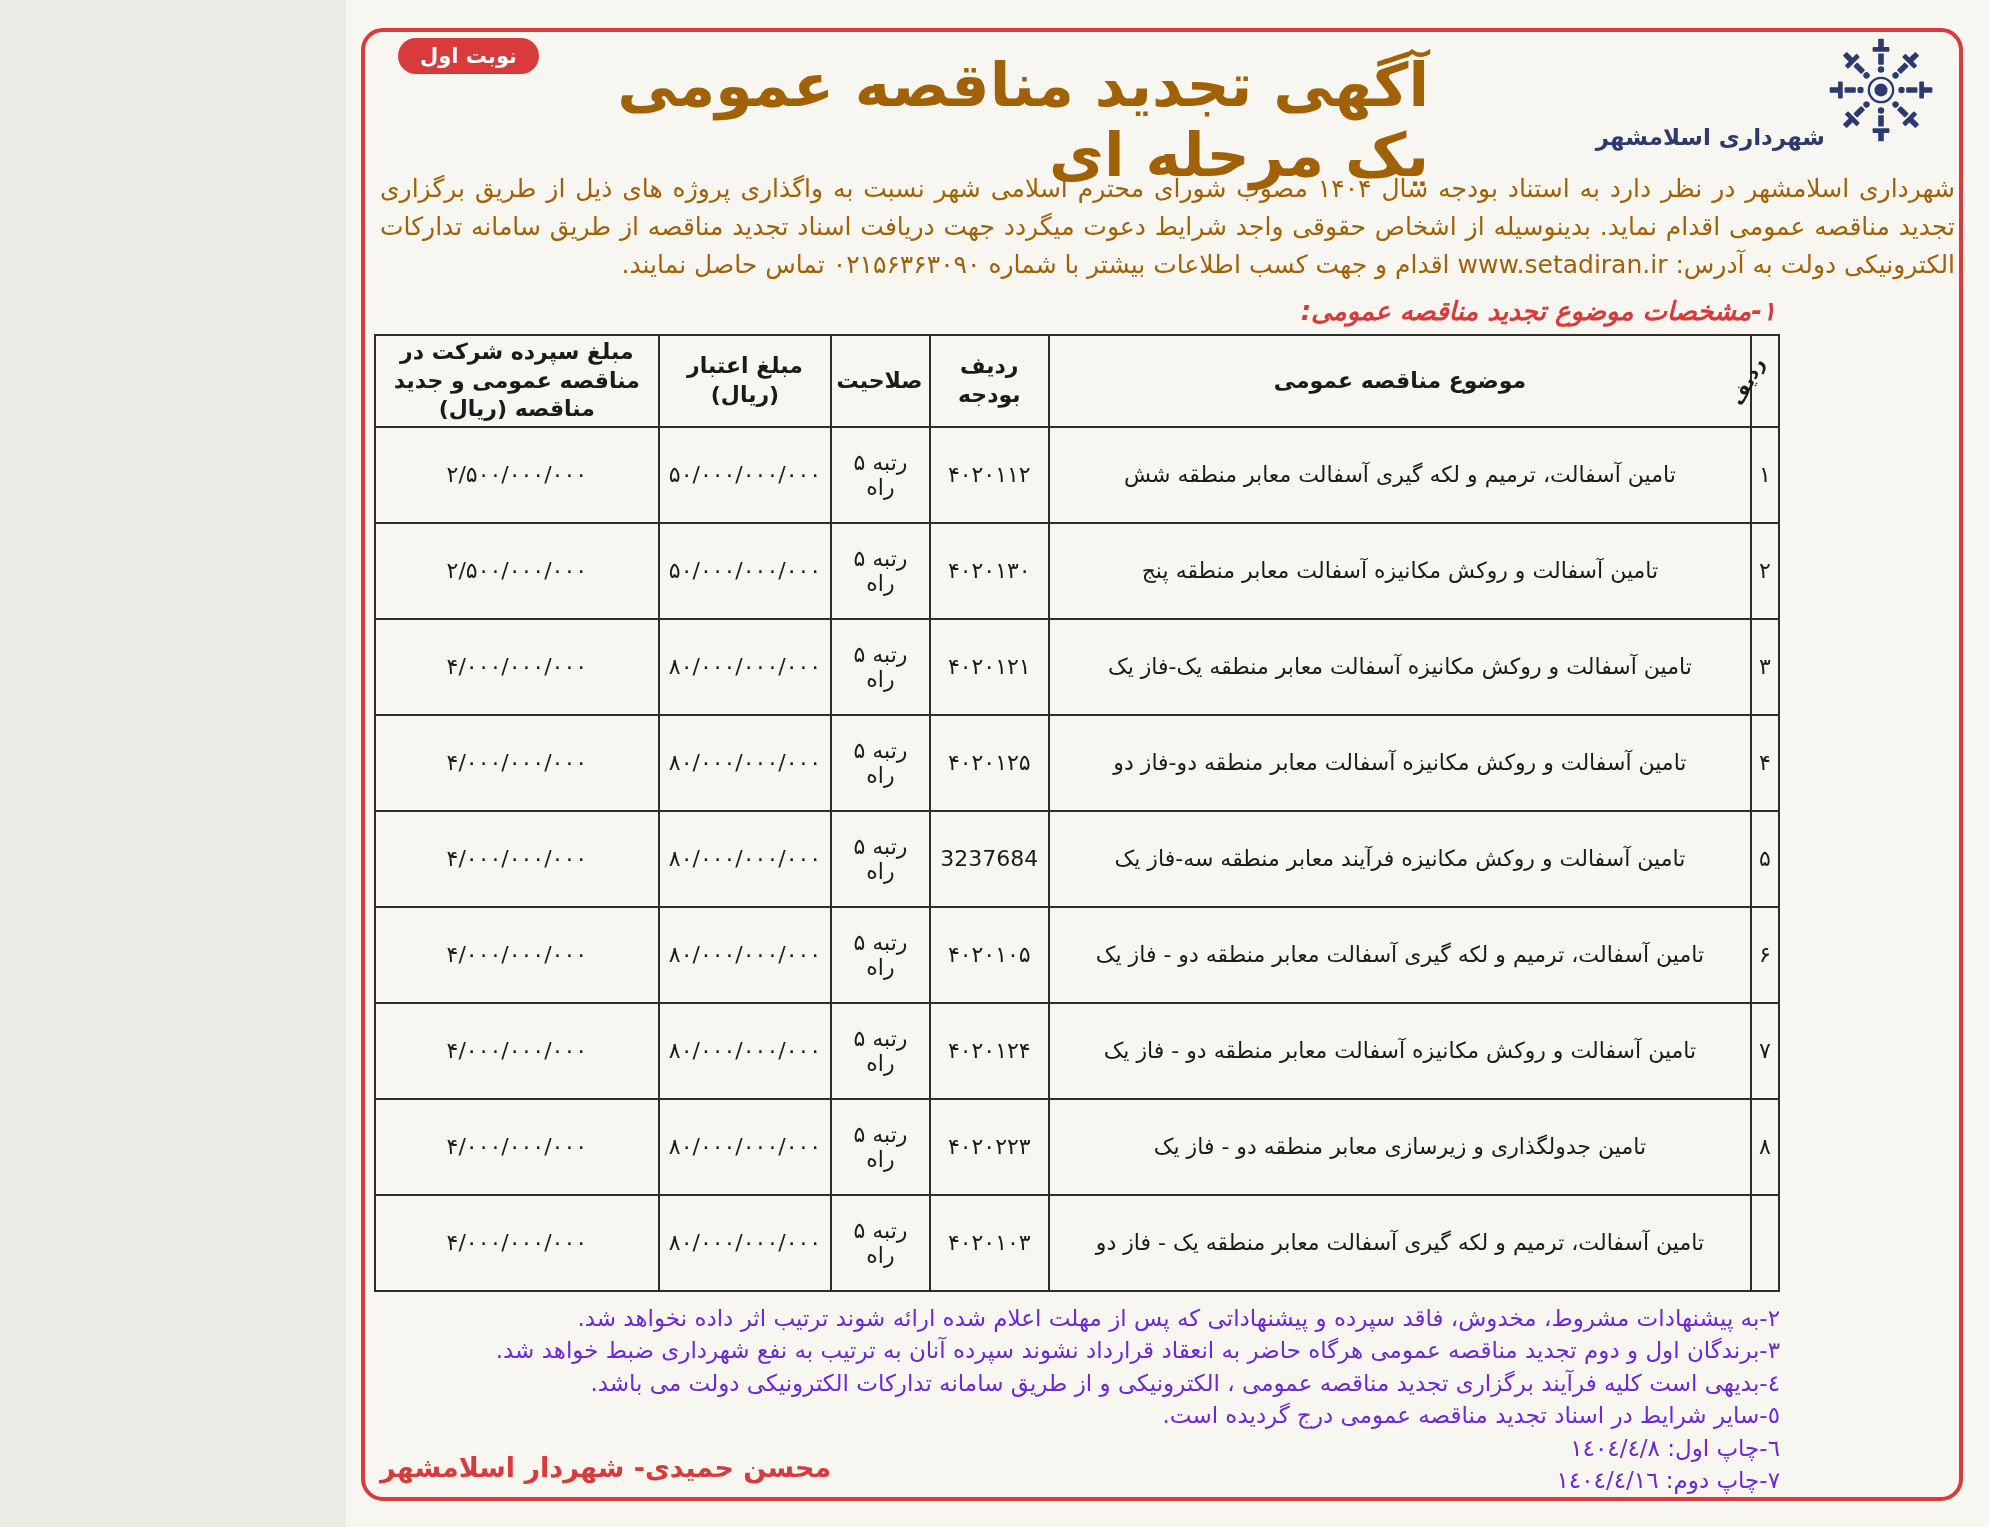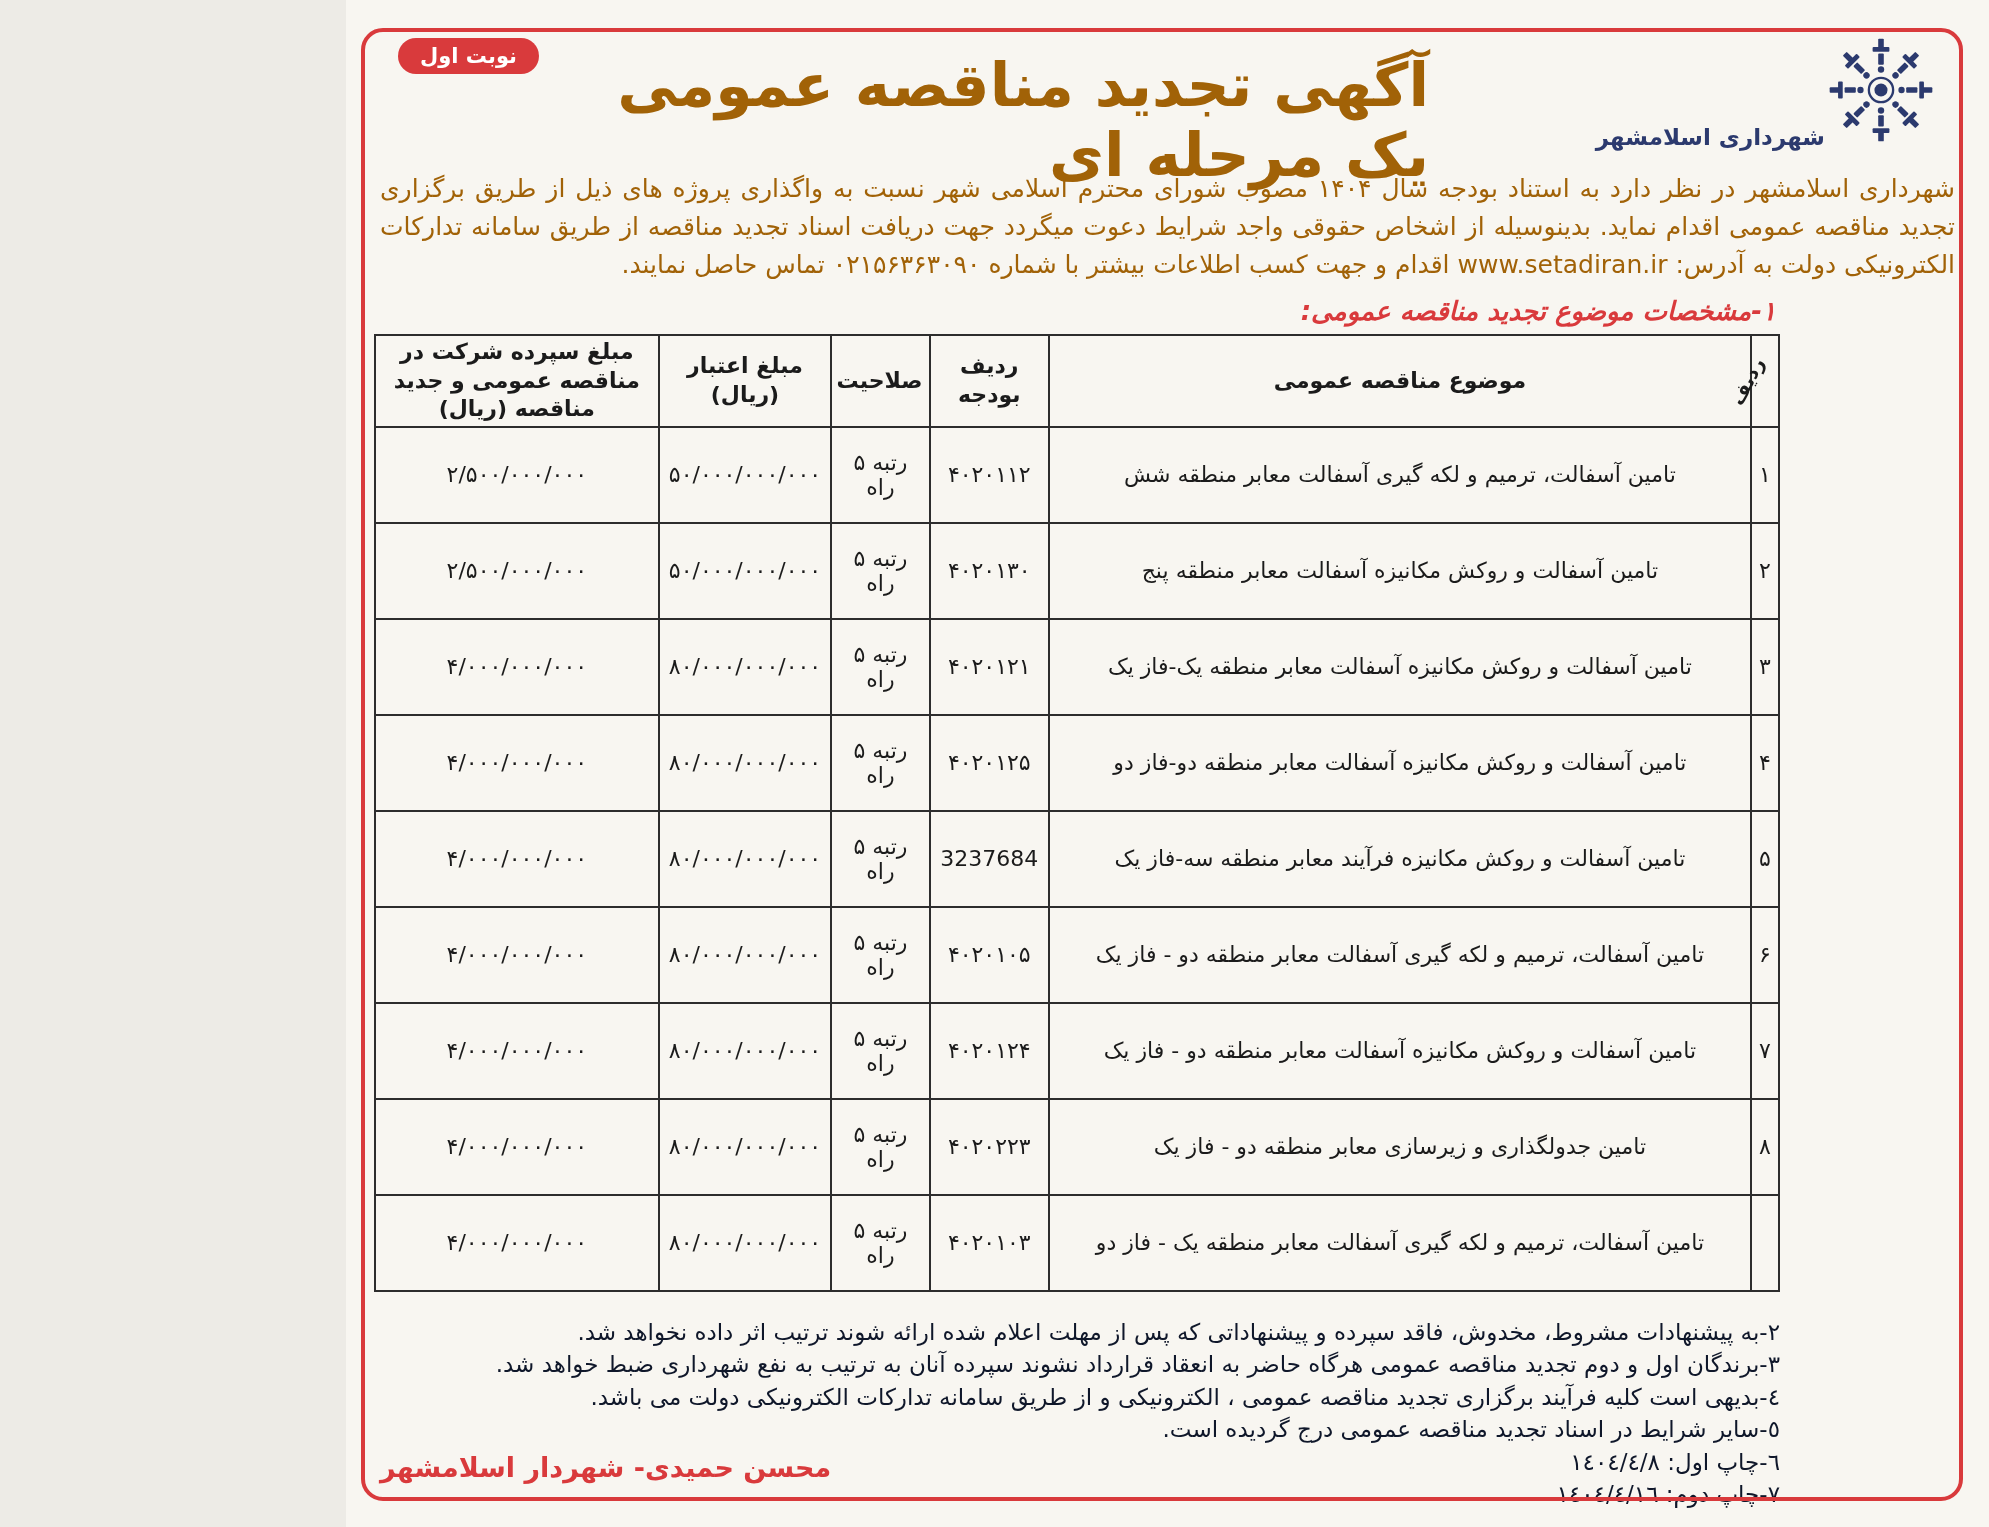--- a/index.html
+++ b/index.html
@@ -57,21 +57,21 @@
     border:2px solid #2d2d2d;text-align:center;vertical-align:middle;
     padding:2px 6px;background:transparent;color:#1b1b1b;
     overflow:visible;
   }
   table.tender thead th{font-size:22px;font-weight:bold;height:66px;line-height:1.3;}
   table.tender tbody td{height:90px;font-size:22px;}
   .rot{
     display:inline-block;transform:rotate(-62deg);
     white-space:nowrap;font-size:19px;font-weight:bold;
   }
-  .notes{margin-top:26px;text-align:right;font-size:23px;line-height:1.28;color:#0f172a;}
+  .notes{margin-top:12px;text-align:right;font-size:23px;line-height:1.28;color:#6d28d9;}
   .note{margin:3px 0;}
   .signature{
     position:absolute;left:34px;bottom:44px;z-index:3;
     color:var(--accent,#d93a3c);font-weight:bold;font-size:27px;direction:rtl;
   }
   .watermark{
     position:absolute;top:648px;left:600px;z-index:1;
     display:flex;align-items:center;gap:22px;direction:ltr;
     opacity:0.55;pointer-events:none;
   }

